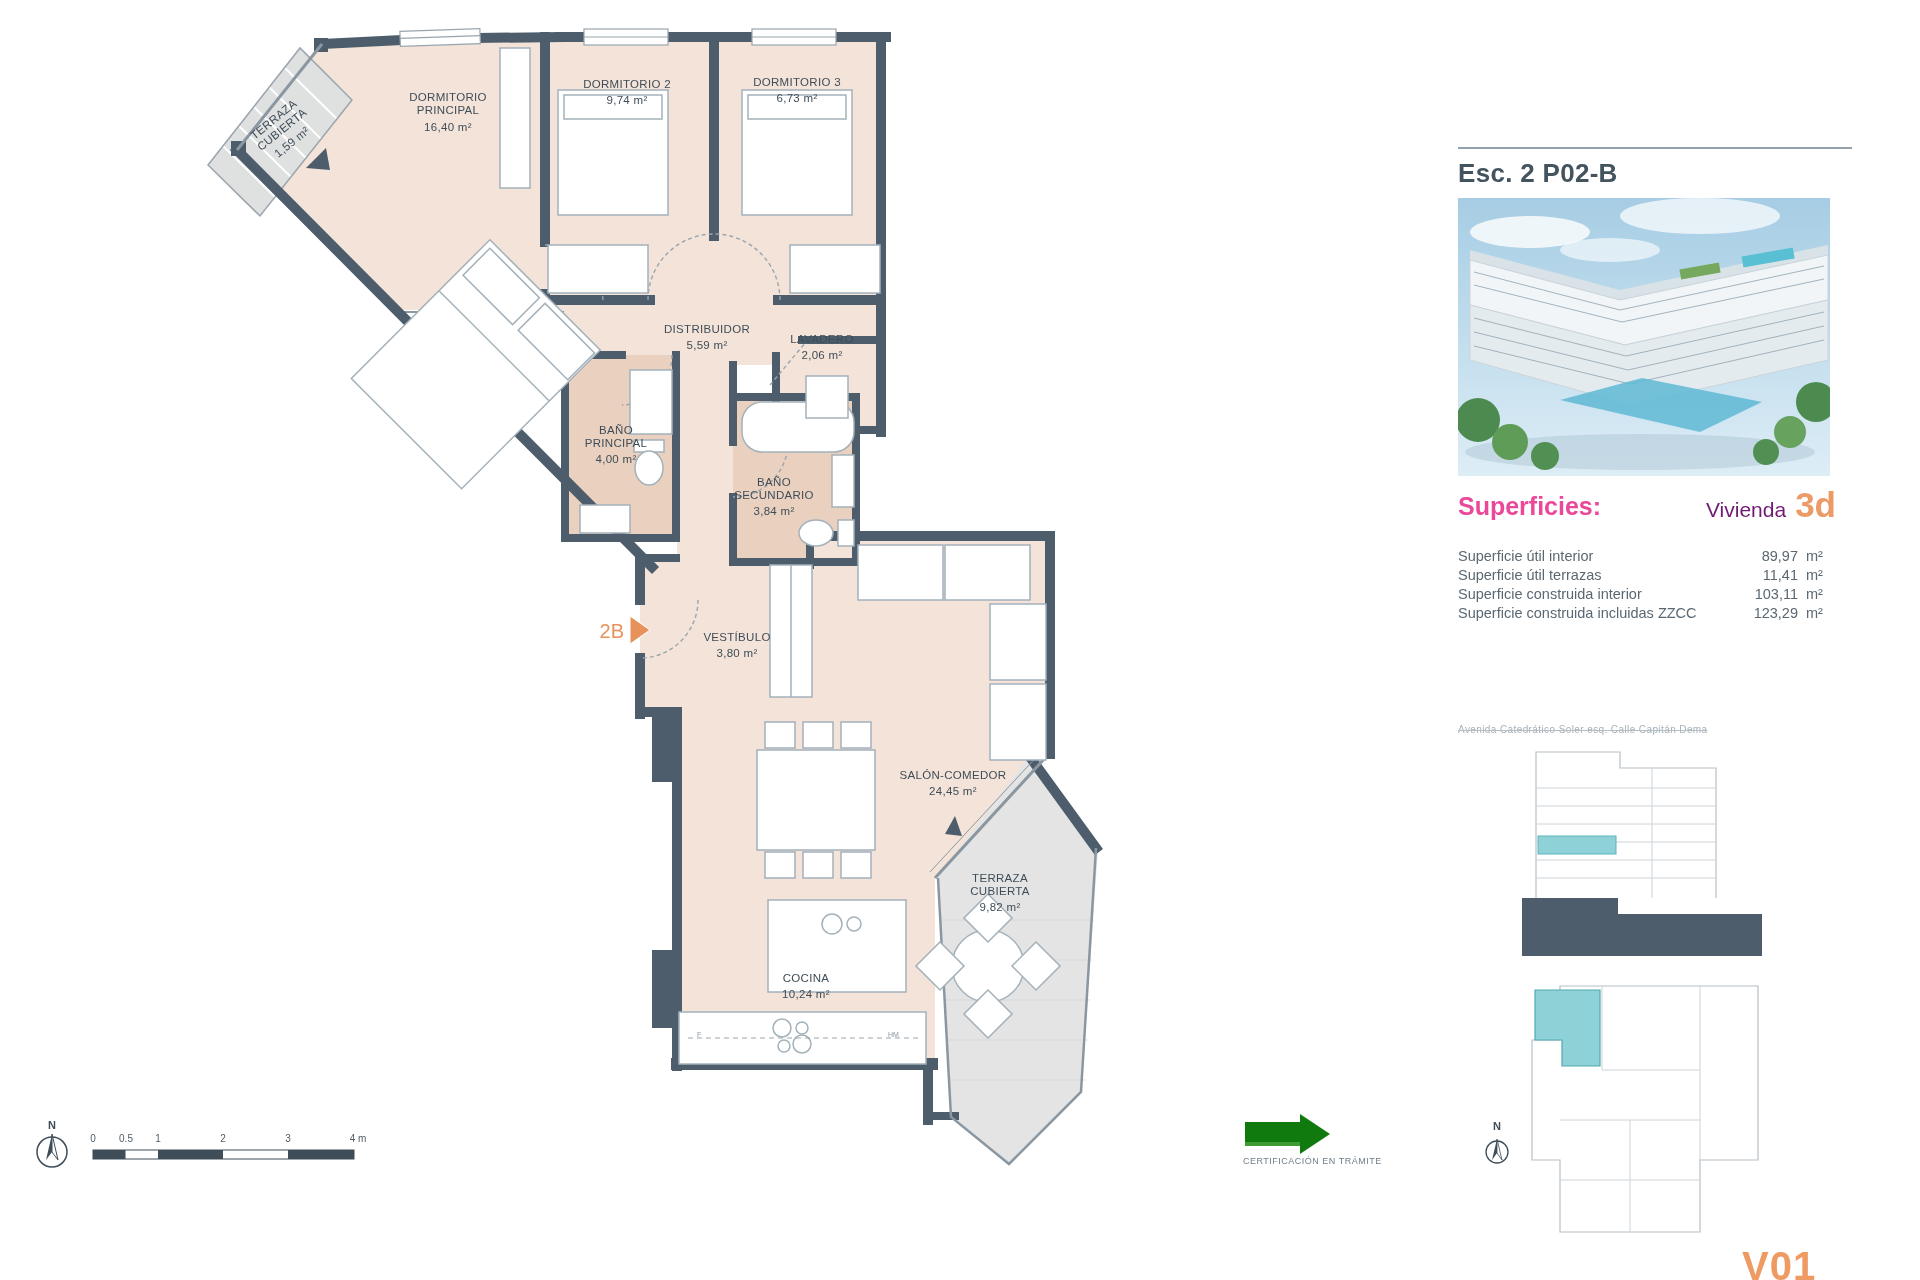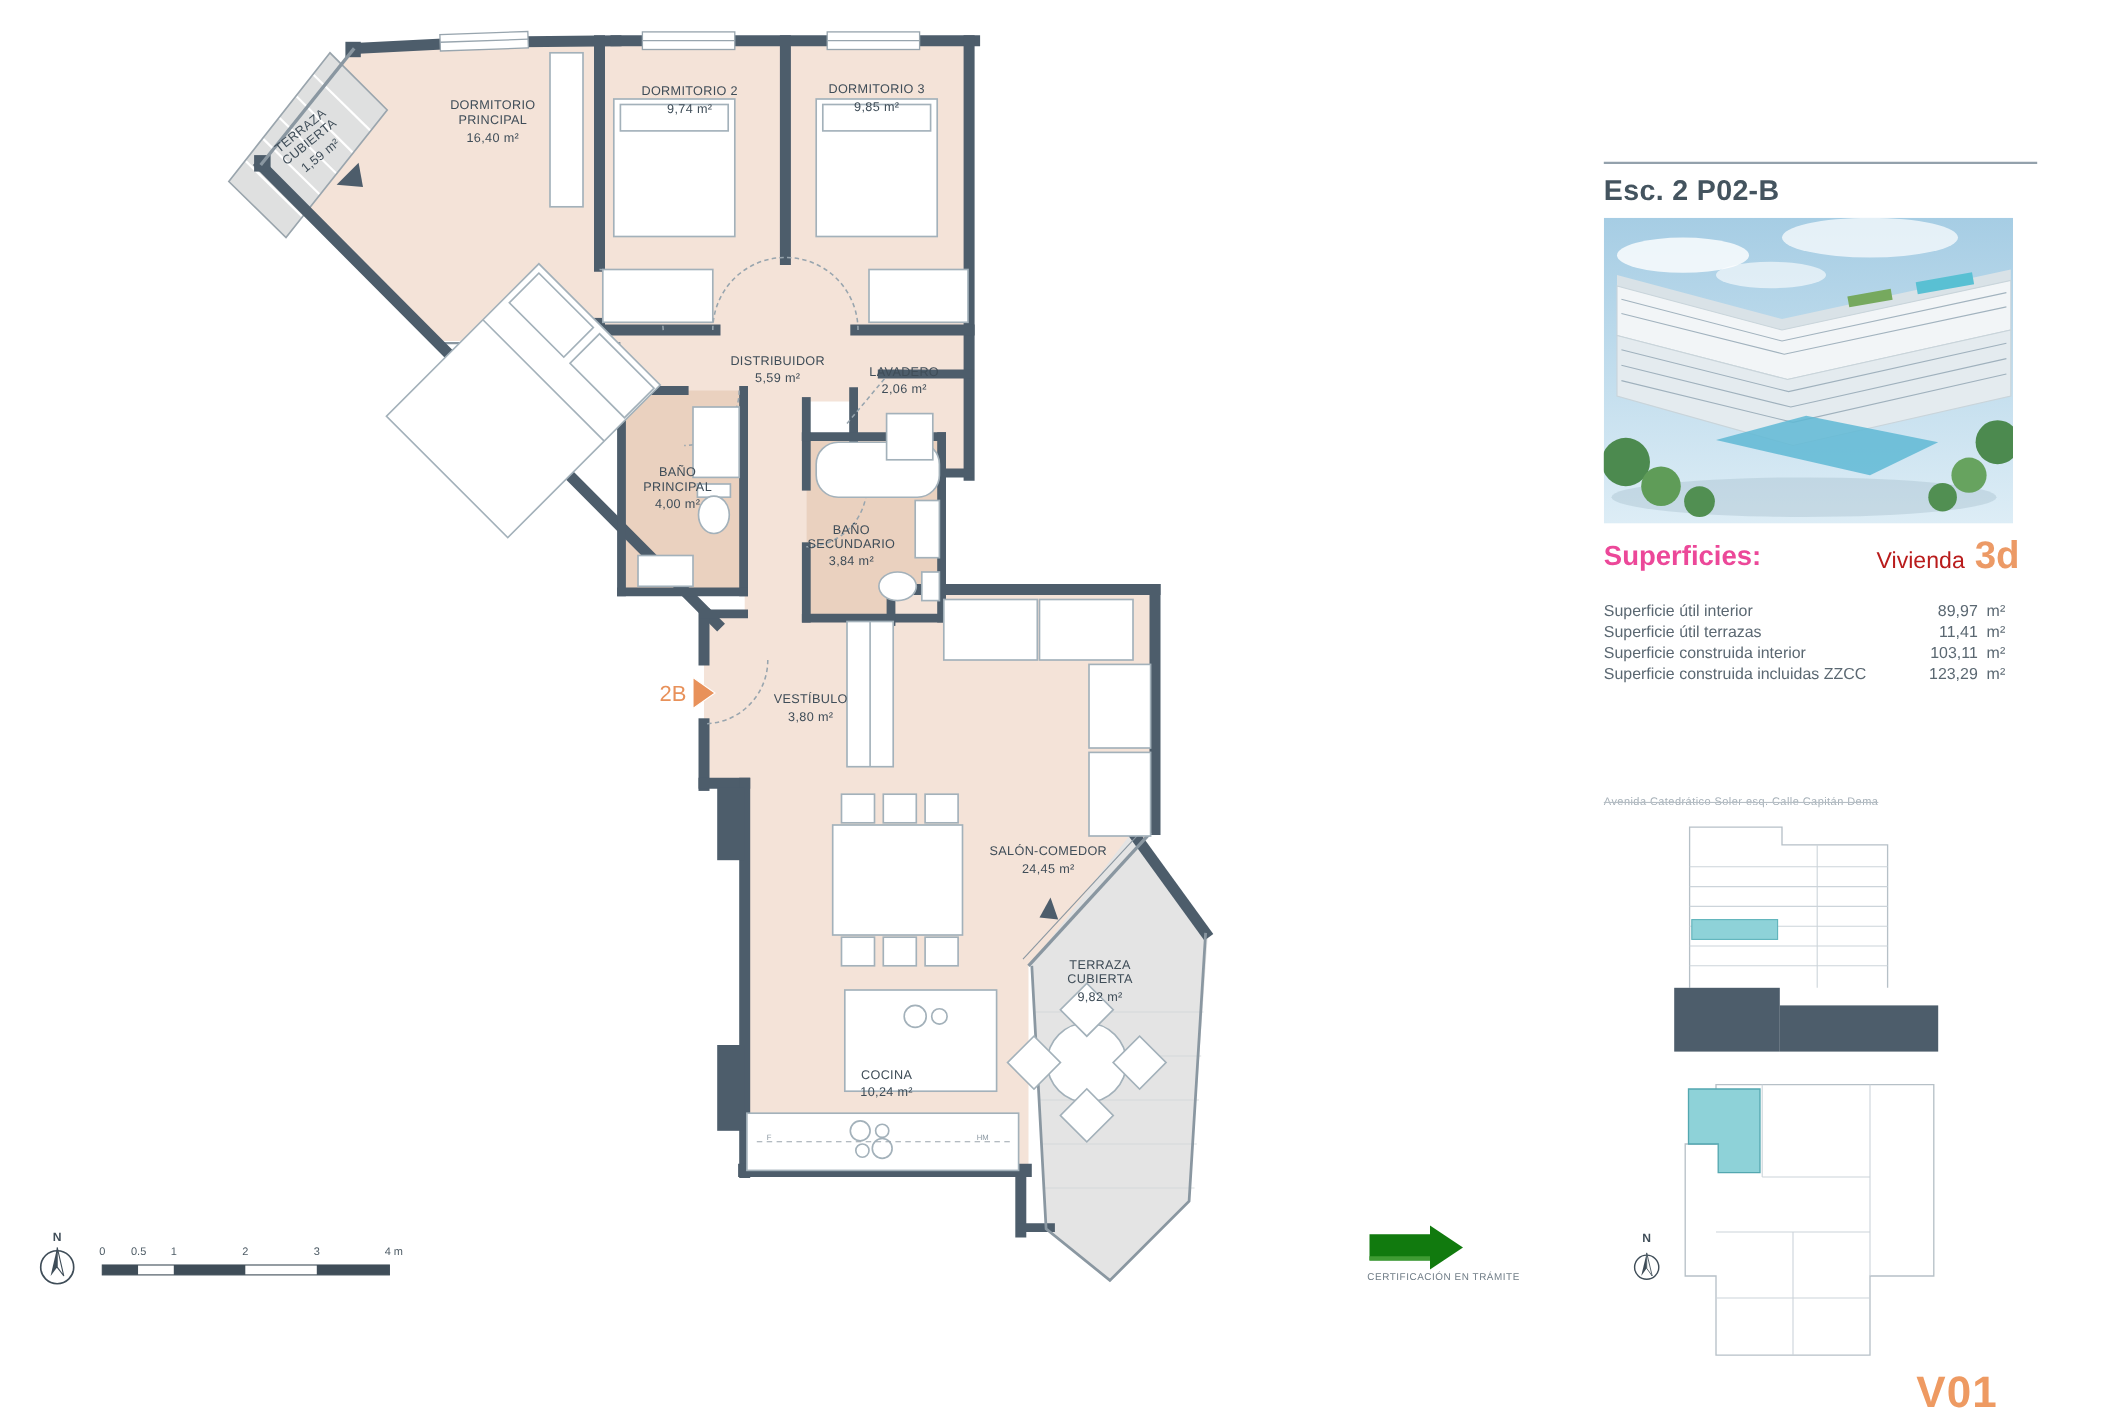--- a/index.html
+++ b/index.html
@@ -12,21 +12,21 @@
   .room-label .rarea{margin-top:3px;}
   .room-label.gap .rarea{margin-top:4px;}
   .room-label.rot{transform:translate(-50%,-50%) rotate(-39deg);}
   .tick{transform:translate(-50%,0);font-size:10px;color:#4e5c66;}
   .north-n{transform:translate(-50%,0);font-size:11px;font-weight:bold;color:#3f4d58;}
   .entry-2b{font-size:20px;color:#e8915a;text-align:right;}
   .appliance{font-size:7px;color:#8a97a1;letter-spacing:0;}
   .panel-title{font-size:26px;font-weight:bold;color:#44545f;letter-spacing:.3px;}
   .sup-title{font-size:25px;font-weight:bold;color:#ec4899;}
   .viv-row{display:flex;align-items:baseline;justify-content:flex-end;gap:9px;width:200px;}
-  .viv-label{font-size:21px;color:#b91c1c;}
+  .viv-label{font-size:21px;color:#701a75;}
   .viv-value{font-size:35px;font-weight:bold;color:#ec9a66;line-height:30px;}
   .sup-rows{width:378px;font-size:14.5px;color:#5b6872;line-height:19px;}
   .sup-row{display:flex;}
   .sup-row .lbl{flex:1;text-align:left;}
   .sup-row .val{width:56px;text-align:right;}
   .sup-row .unit{width:30px;text-align:left;padding-left:8px;}
   .address{font-size:10px;color:#a7b1b9;letter-spacing:.4px;text-decoration:line-through;
            text-decoration-color:#b6bec5;}
   .cert-text{font-size:9px;color:#707d87;letter-spacing:.5px;}
   .v01{font-size:40px;font-weight:bold;color:#ee9a62;letter-spacing:1px;}
@@ -315,21 +315,21 @@
 <div class="room-label gap abs" style="left:448px;top:112px;width:112px;">
   <div class="rname">DORMITORIO PRINCIPAL</div>
   <div class="rarea">16,40 m²</div>
 </div>
 <div class="room-label abs" style="left:627px;top:92px;width:140px;">
   <div class="rname">DORMITORIO 2</div>
   <div class="rarea">9,74 m²</div>
 </div>
 <div class="room-label abs" style="left:797px;top:90px;width:140px;">
   <div class="rname">DORMITORIO 3</div>
-  <div class="rarea">9,85 m²</div>
+  <div class="rarea">6,73 m²</div>
 </div>
 <div class="room-label abs" style="left:707px;top:337px;width:140px;">
   <div class="rname">DISTRIBUIDOR</div>
   <div class="rarea">5,59 m²</div>
 </div>
 <div class="room-label abs" style="left:822px;top:347px;width:100px;">
   <div class="rname">LAVADERO</div>
   <div class="rarea">2,06 m²</div>
 </div>
 <div class="room-label abs" style="left:616px;top:445px;width:86px;">

